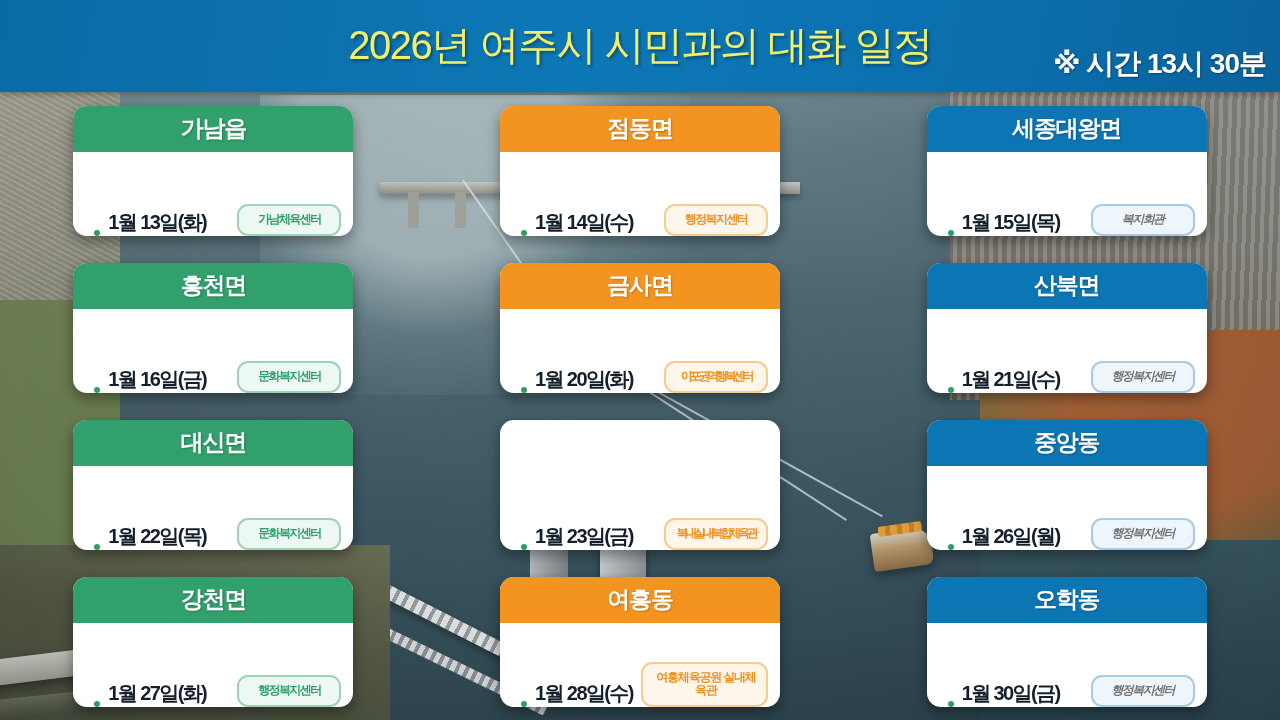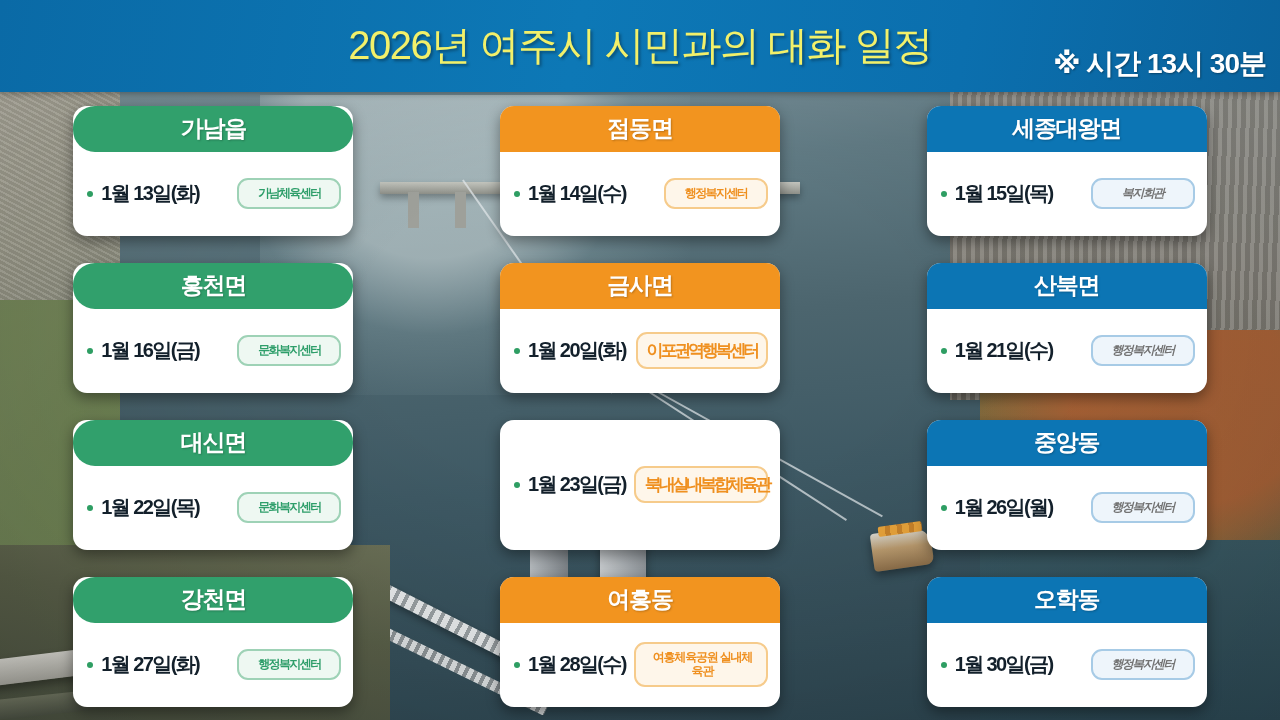--- a/index.html
+++ b/index.html
@@ -180,46 +180,46 @@
     display:flex; flex-direction:column;
   }
   .card-head{
     height:46px; flex:0 0 46px;
     display:flex; align-items:center; justify-content:center;
     color:#ffffff; font-size:23px; font-weight:bold; letter-spacing:-1.2px;
     text-shadow:1px 1px 2px rgba(0,0,0,.22);
   }
   .card-body{
     flex:1 1 auto;
-    display:flex; align-items:center; justify-content:flex-start;
-    padding:0 12px 0 14px; gap:8px;
+    display:flex; align-items:flex-end; justify-content:flex-start;
+    padding:0 12px 0 14px; gap:8px;margin-left:7px;
   }
   .bullet{
     width:6px; height:6px; border-radius:50%;
     background:#2e9e63; flex:0 0 6px;
   }
   .date{
     font-size:20px; font-weight:bold; letter-spacing:-1.6px;
     color:#13202b; white-space:nowrap;
   }
   .place{
     margin-left:auto;
     min-width:104px; max-width:140px;
     padding:7px 9px;
     border-radius:11px;
     border:2px solid;
     font-size:12px; font-weight:bold; letter-spacing:-1.6px;
     text-align:center; line-height:1.12;
     white-space:nowrap;
   }
   .place.two-line{ white-space:normal; letter-spacing:-1.2px;padding-left:12px; }
-  .place.squeeze{ letter-spacing:-3.2px; font-size:17px; }
-
-  
-  .t-green .card-head{ background:#31a06c;border-radius:22px; }
+  .place.squeeze{ letter-spacing:-3.2px; font-size:12px; }
+
+  
+  .t-green .card-head{ background:#31a06c; }
   .t-green .place{ border-color:#9ed2b6; background:#eef8f2; color:#2e9e6a; }
   .t-green .bullet{ background:#2e9e63; }
   
   .t-orange .card-head{ background:#f2941f; }
   .t-orange .place{ border-color:#f6cb8b; background:#fef6ea; color:#ef9020; }
   .t-orange .bullet{ background:#2e9e63; }
   
   .t-blue .card-head{ background:#0c75b4; }
   .t-blue .place{ border-color:#a7cbe6; background:#eef5fb; color:#737373;font-style:italic; }
   .t-blue .bullet{ background:#2e9e63; }

